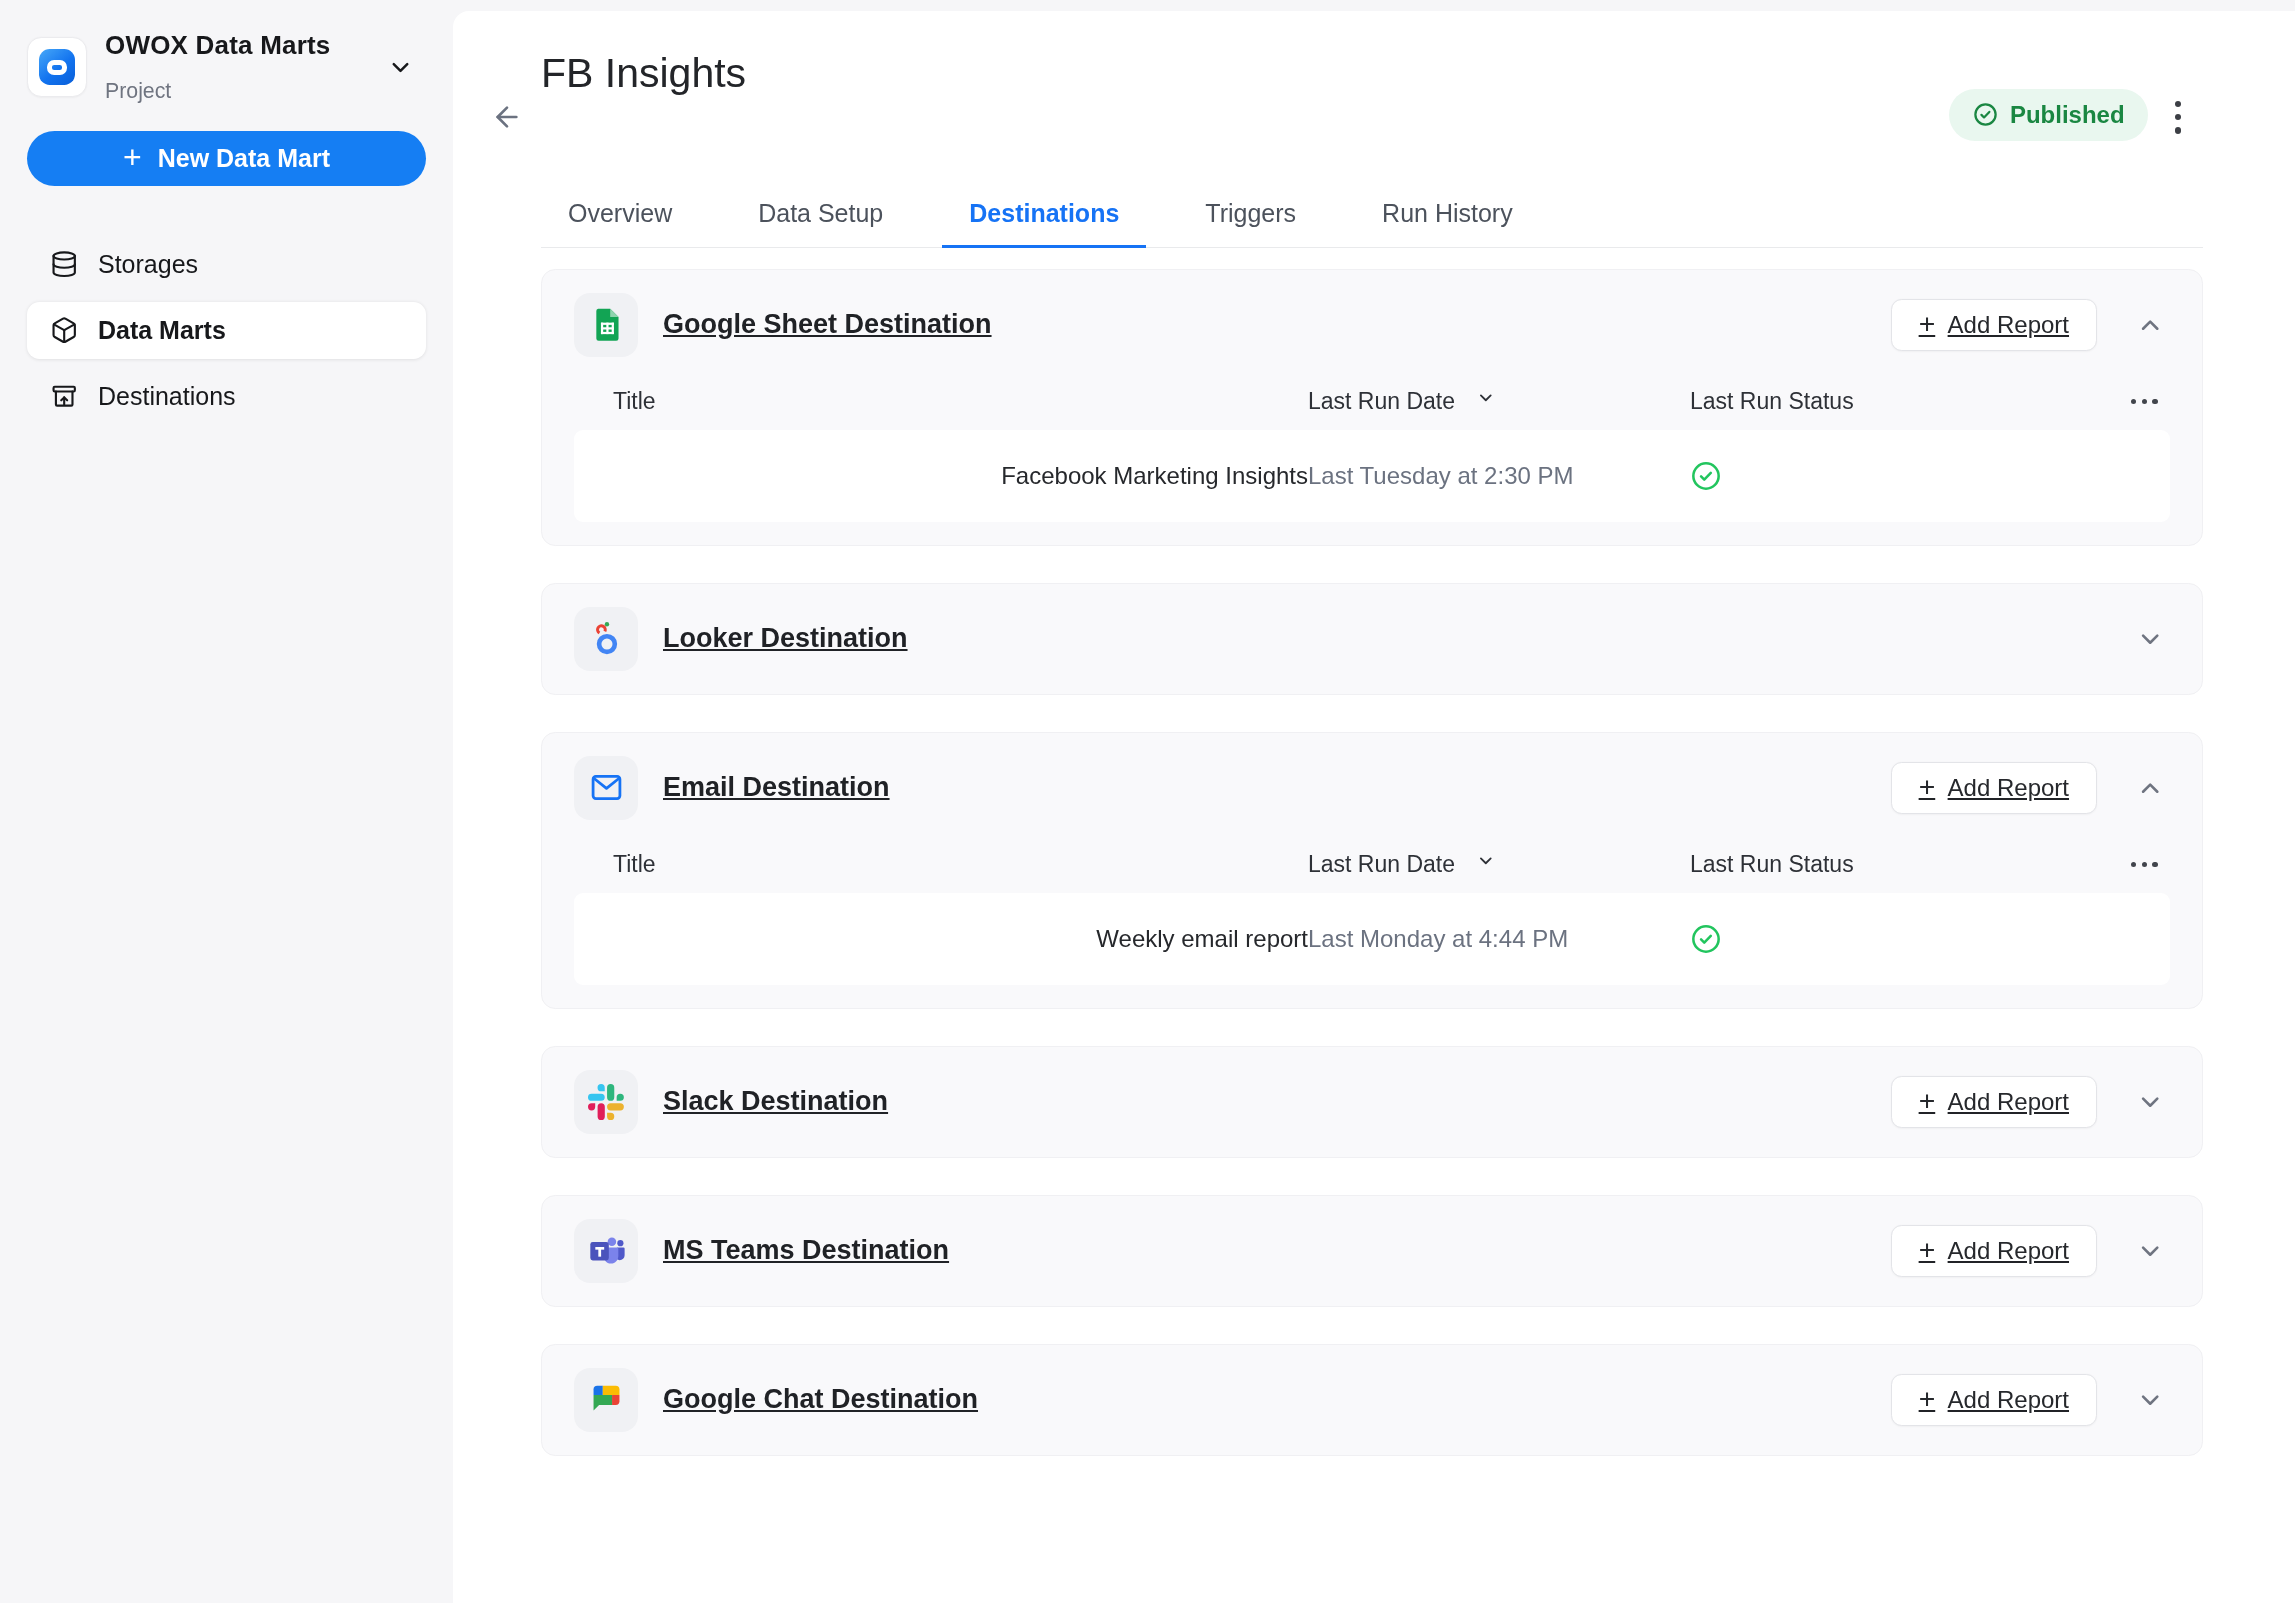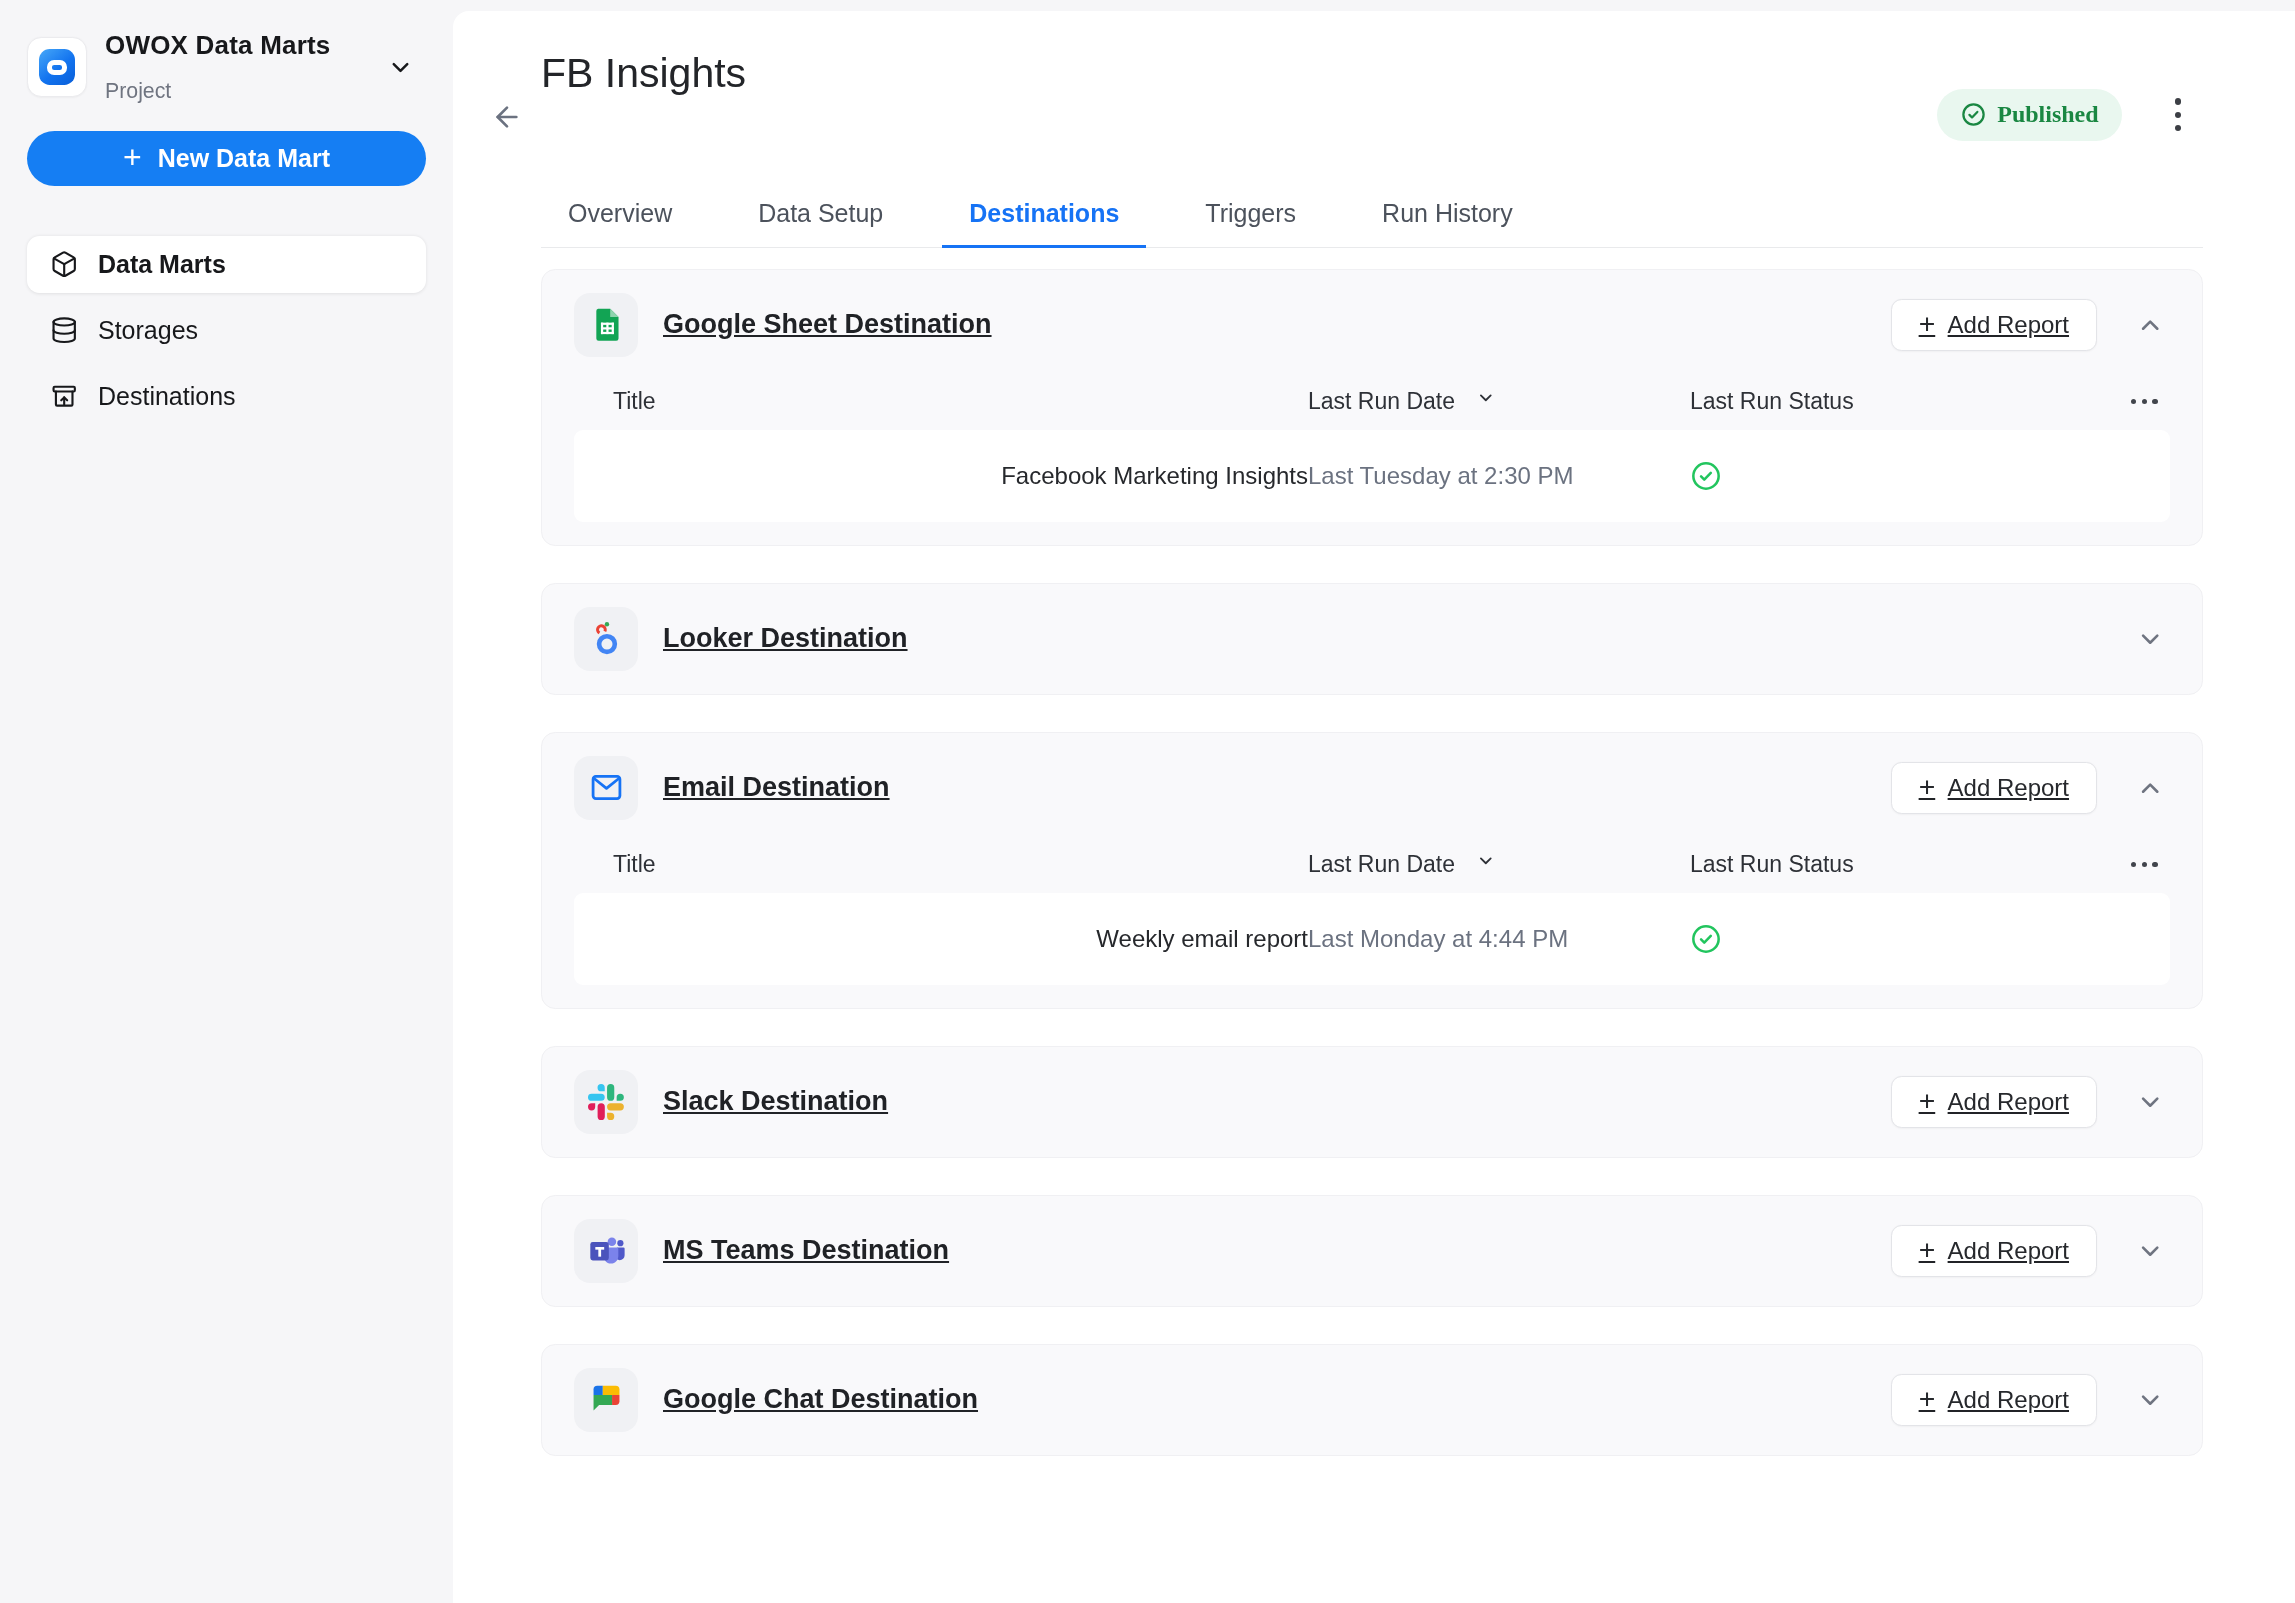--- a/index.html
+++ b/index.html
@@ -61,21 +61,21 @@
     padding:0 92px 36px 88px;
   }
   .back-btn {
     position:absolute; left:32px; top:85px; width:43px; height:43px;
     display:grid; place-items:center; cursor:pointer; border-radius:9px;
   }
   .page-title { padding-top:39px; font-size:41px; font-weight:400; color:#232529; }
 
   .status-area {
     position:absolute; top:78px; right:107px;
-    display:flex; align-items:center; gap:46px;font-family:Liberation Serif, serif;
+    display:flex; align-items:flex-end; gap:20px;
   }
   .badge {
     height:52px; padding:0 23px; border-radius:26px;
     background:#e9f7ef; color:#1a8742; font-size:24px; font-weight:600;
     display:flex; align-items:center; gap:10.7px;
   }
   .kebab-btn { display:flex; flex-direction:column; gap:7.1px; padding:7.1px; cursor:pointer; }
   .kebab-btn i { width:6.2px; height:6.2px; border-radius:50%; background:#3c3f45; }
 
   
@@ -152,35 +152,35 @@
         </svg>
     </span>
   </div>
 
   <button class="new-btn">
     <span class="plus">+</span>
     <span>New Data Mart</span>
   </button>
 
   <nav class="nav">
+    <div class="nav-item">
+      <svg class="nav-icon" viewBox="0 0 24 24" fill="none" stroke="#17181b" stroke-width="1.8" stroke-linecap="round">
+          <ellipse cx="12" cy="5" rx="9" ry="3"></ellipse>
+          <path d="M3 5v14c0 1.66 4 3 9 3s9-1.34 9-3V5"></path>
+          <path d="M3 12c0 1.66 4 3 9 3s9-1.34 9-3"></path>
+        </svg>
+      <span>Storages</span>
+    </div>
     <div class="nav-item active">
       <svg class="nav-icon" viewBox="0 0 24 24" fill="none" stroke="#17181b" stroke-width="1.8" stroke-linecap="round" stroke-linejoin="round">
           <path d="M21 16V8a2 2 0 0 0-1-1.73l-7-4a2 2 0 0 0-2 0l-7 4A2 2 0 0 0 3 8v8a2 2 0 0 0 1 1.73l7 4a2 2 0 0 0 2 0l7-4A2 2 0 0 0 21 16z"></path>
           <path d="M3.3 7.1 12 12l8.7-4.9"></path>
           <path d="M12 22V12"></path>
         </svg>
       <span>Data Marts</span>
-    </div>
-    <div class="nav-item">
-      <svg class="nav-icon" viewBox="0 0 24 24" fill="none" stroke="#17181b" stroke-width="1.8" stroke-linecap="round">
-          <ellipse cx="12" cy="5" rx="9" ry="3"></ellipse>
-          <path d="M3 5v14c0 1.66 4 3 9 3s9-1.34 9-3V5"></path>
-          <path d="M3 12c0 1.66 4 3 9 3s9-1.34 9-3"></path>
-        </svg>
-      <span>Storages</span>
     </div>
     <div class="nav-item">
       <svg class="nav-icon" viewBox="0 0 24 24" fill="none" stroke="#17181b" stroke-width="1.8" stroke-linecap="round" stroke-linejoin="round">
           <rect x="3" y="4" width="18" height="4" rx="1"></rect>
           <path d="M5 8v11a1 1 0 0 0 1 1h12a1 1 0 0 0 1-1V8"></path>
           <path d="m9.5 15.5 2.5-2.5 2.5 2.5"></path>
           <path d="M12 13v6"></path>
         </svg>
       <span>Destinations</span>
     </div>

